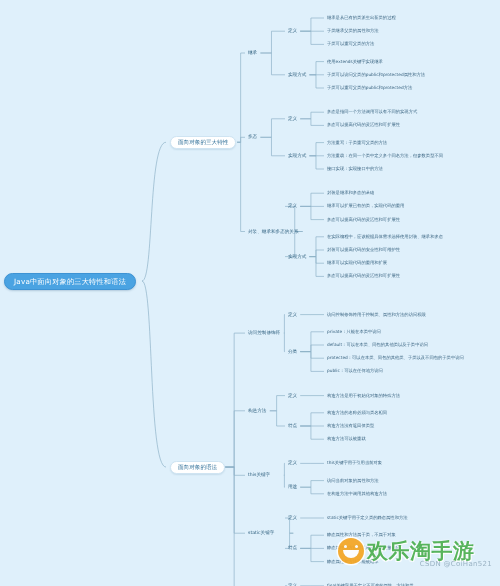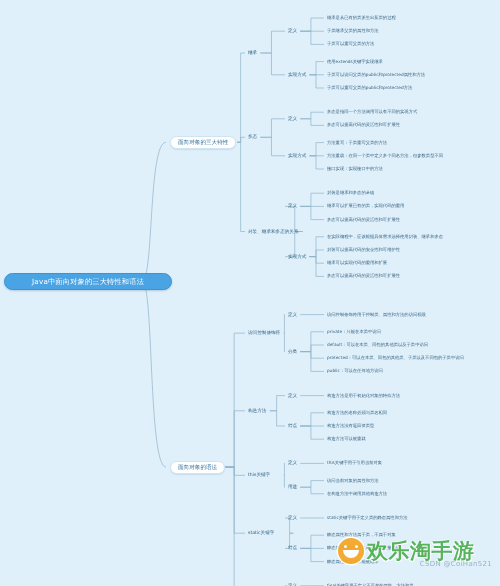--- a/index.html
+++ b/index.html
@@ -14,21 +14,21 @@
 
   
   .root-node{
     position:absolute;
     background:#4aa3e2;
     border:1px solid #3d93d4;
     color:#ffffff;
     border-radius:11px;
     font-size:7.2px;
     letter-spacing:.2px;
-    padding:4px 27px;
+    padding:4px 9px;
     white-space:nowrap;
     box-shadow:0 1px 2px rgba(40,90,130,.25);
     line-height:1;
   }
   
   .l1-node{
     position:absolute;
     background:#ffffff;
     border:1px solid #cfe4f2;
     color:#2b6c96;

